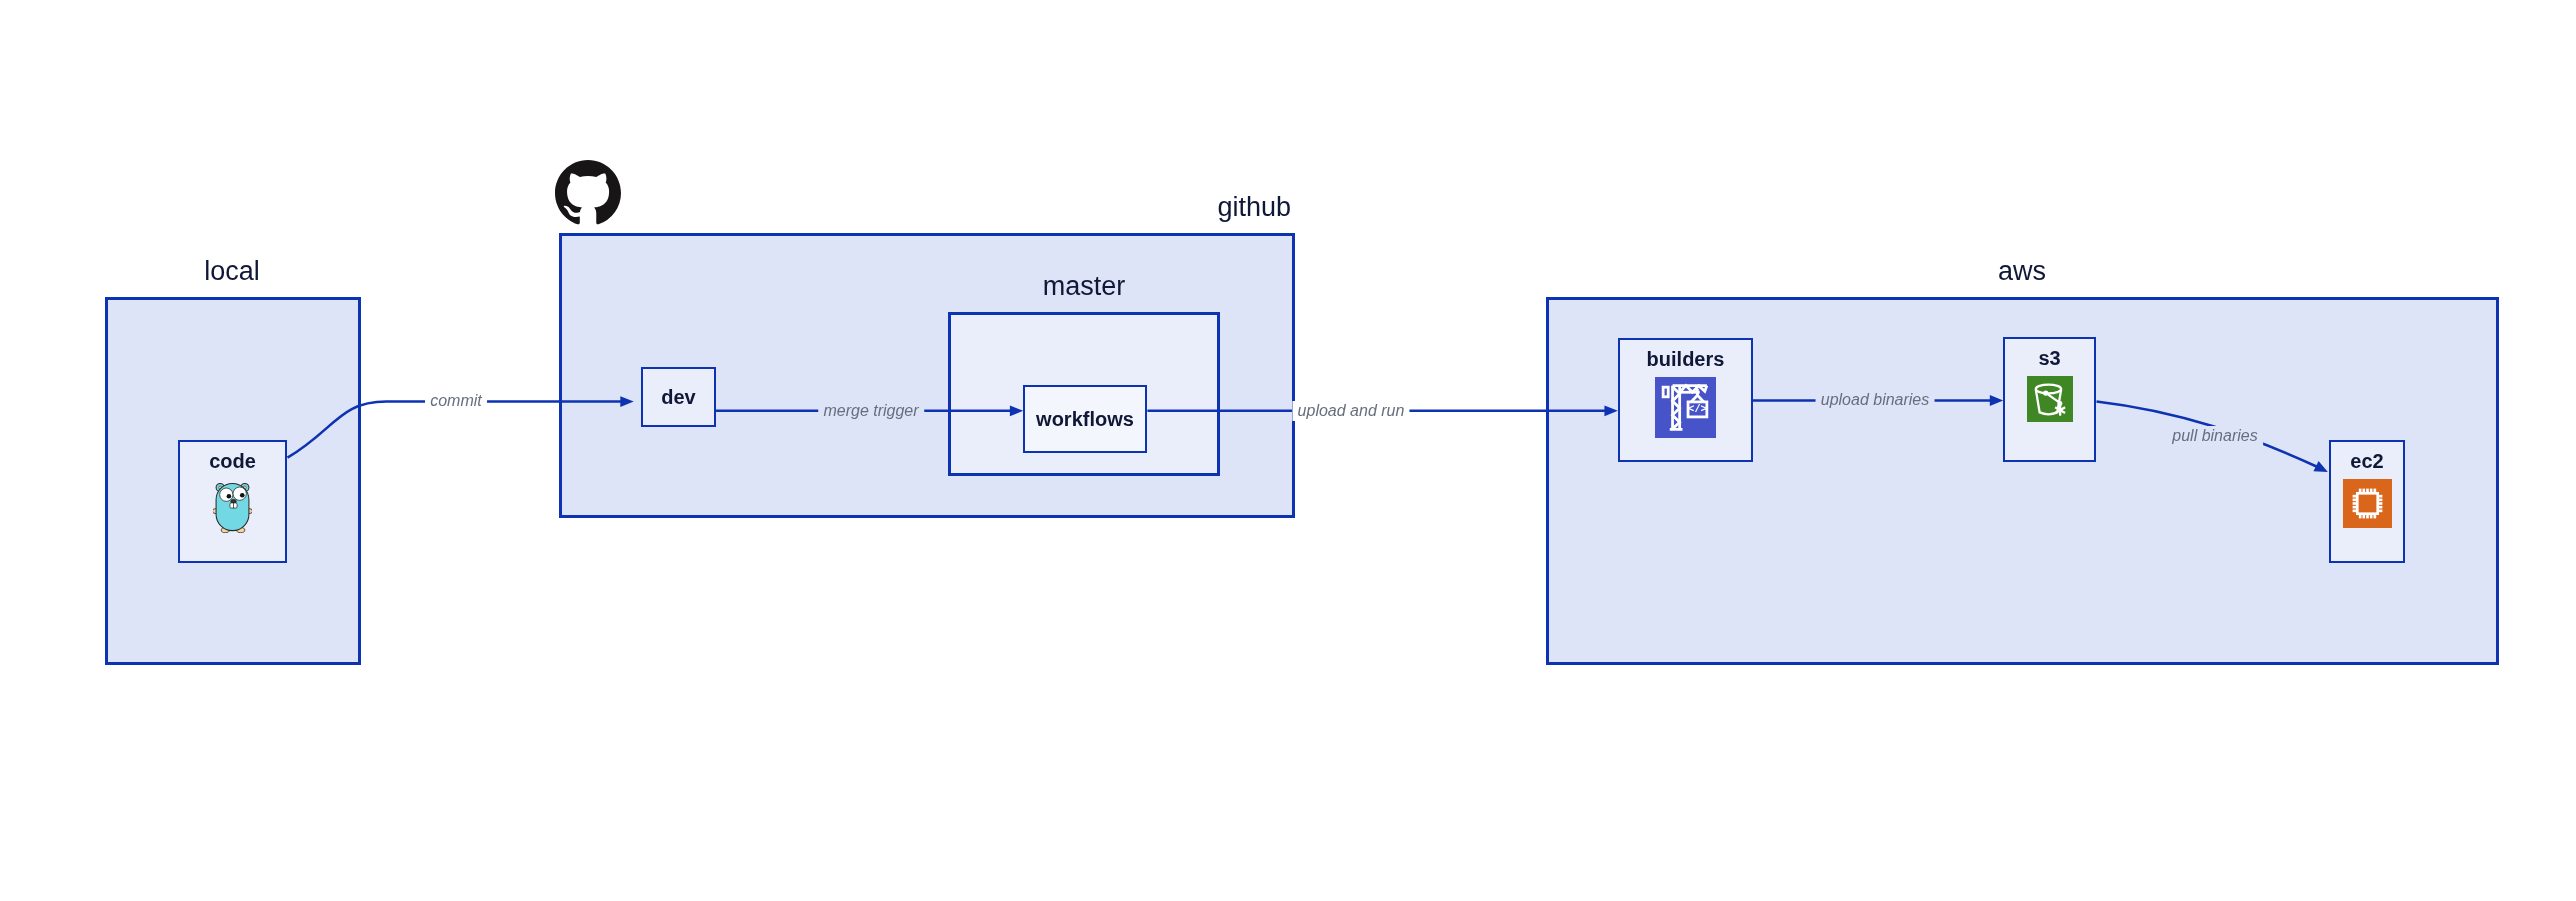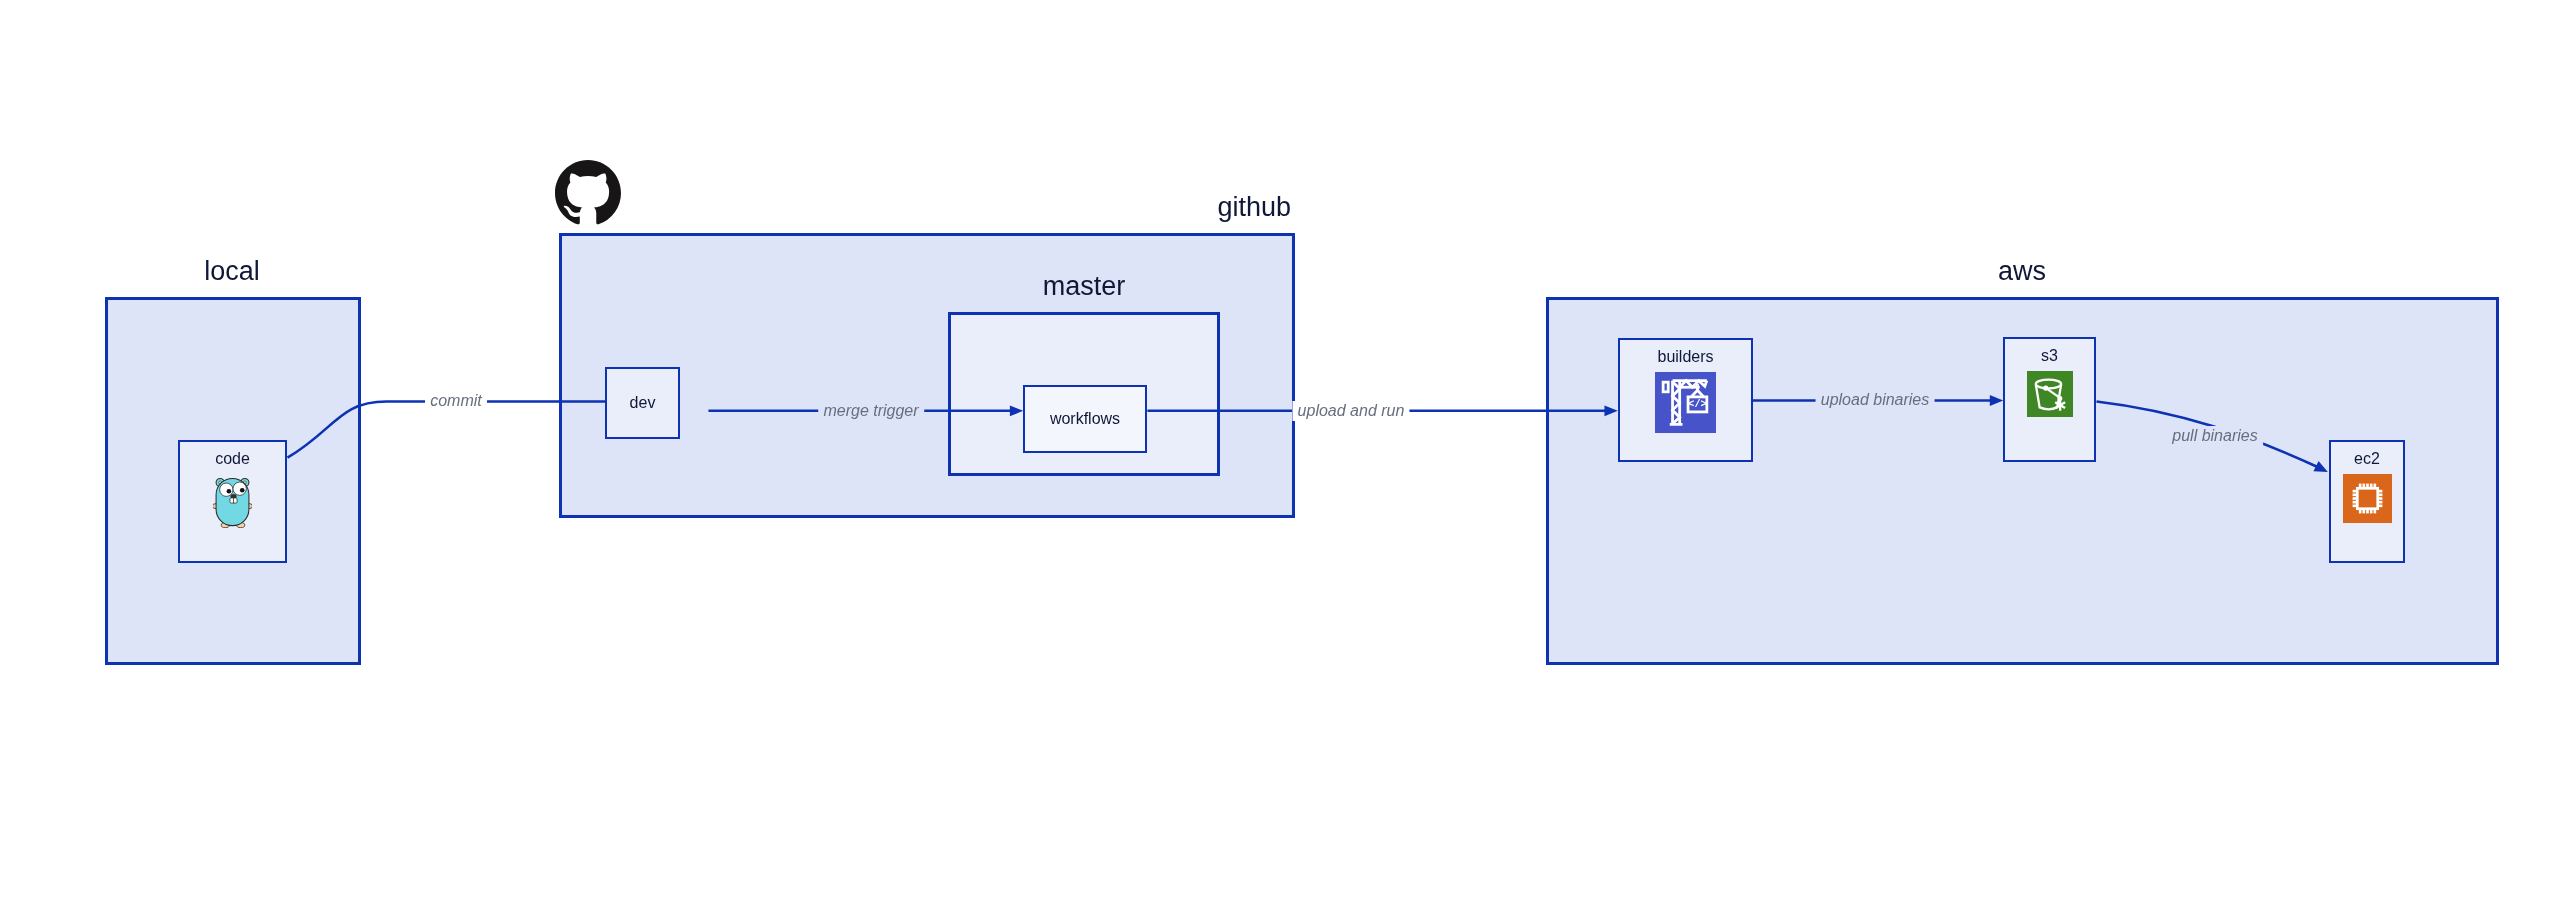--- a/index.html
+++ b/index.html
@@ -16,21 +16,21 @@
   .ctr-label.center{transform:translateX(-50%);}
   .ctr-label.right{transform:translateX(-100%);}
   
   .node{
     position:absolute;border:2.6px solid var(--line);background:var(--fill2);box-sizing:border-box;z-index:4;
     display:flex;flex-direction:column;align-items:center;
   }
   .node.lightest{background:var(--fill3);}
   .node.centered{justify-content:center;}
   .node.iconed{justify-content:flex-start;padding-top:8.2px;gap:6.2px;}
-  .node-label{color:var(--ink);font-size:16px;font-weight:400;white-space:nowrap;}
+  .node-label{color:var(--ink);font-size:20px;font-weight:700;white-space:nowrap;}
   .icon-tile{display:block;}
   
   #edge-layer{position:absolute;left:0;top:0;z-index:3;pointer-events:none;}
   #edge-layer path.edge{stroke:var(--line);stroke-width:5;fill:none;}
   #edge-layer polygon.head{fill:var(--line);stroke:none;}
   .edge-label{
     position:absolute;z-index:5;transform:translate(-50%,-50%);
     font-size:16px;font-style:italic;font-weight:500;color:var(--muted);
     padding:1px 5.2px;white-space:nowrap;
   }
@@ -101,21 +101,21 @@
         <circle cx="52" cy="28" r="13" fill="#ffffff" stroke-width="1.5"></circle>
         <circle cx="31" cy="33" r="4.5" fill="#111111" stroke="none"></circle>
         <circle cx="57" cy="31" r="4.5" fill="#111111" stroke="none"></circle>
         <ellipse cx="40" cy="43" rx="5.5" ry="4" fill="#3b2f2f" stroke-width="1"></ellipse>
         <rect x="33" y="46" width="14" height="10" rx="2.5" fill="#ffffff" stroke-width="1.5"></rect>
         <line x1="40" y1="46" x2="40" y2="56" stroke-width="1.5"></line>
       </g>
     </svg>
   </div>
 
-  <div class="node centered" style="left:605px;top:367px;width:75px;height:72px;">
+  <div class="node centered" style="left:641px;top:367px;width:75px;height:60px;">
     <span class="node-label">dev</span>
   </div>
 
   <div class="node centered lightest" style="left:1023px;top:385px;width:124px;height:68px;">
     <span class="node-label">workflows</span>
   </div>
 
   <div class="node iconed" style="left:1618px;top:338px;width:135px;height:124px;">
     <span class="node-label">builders</span>
     <svg class="icon-tile" width="61" height="61" viewBox="0 0 24 24">

